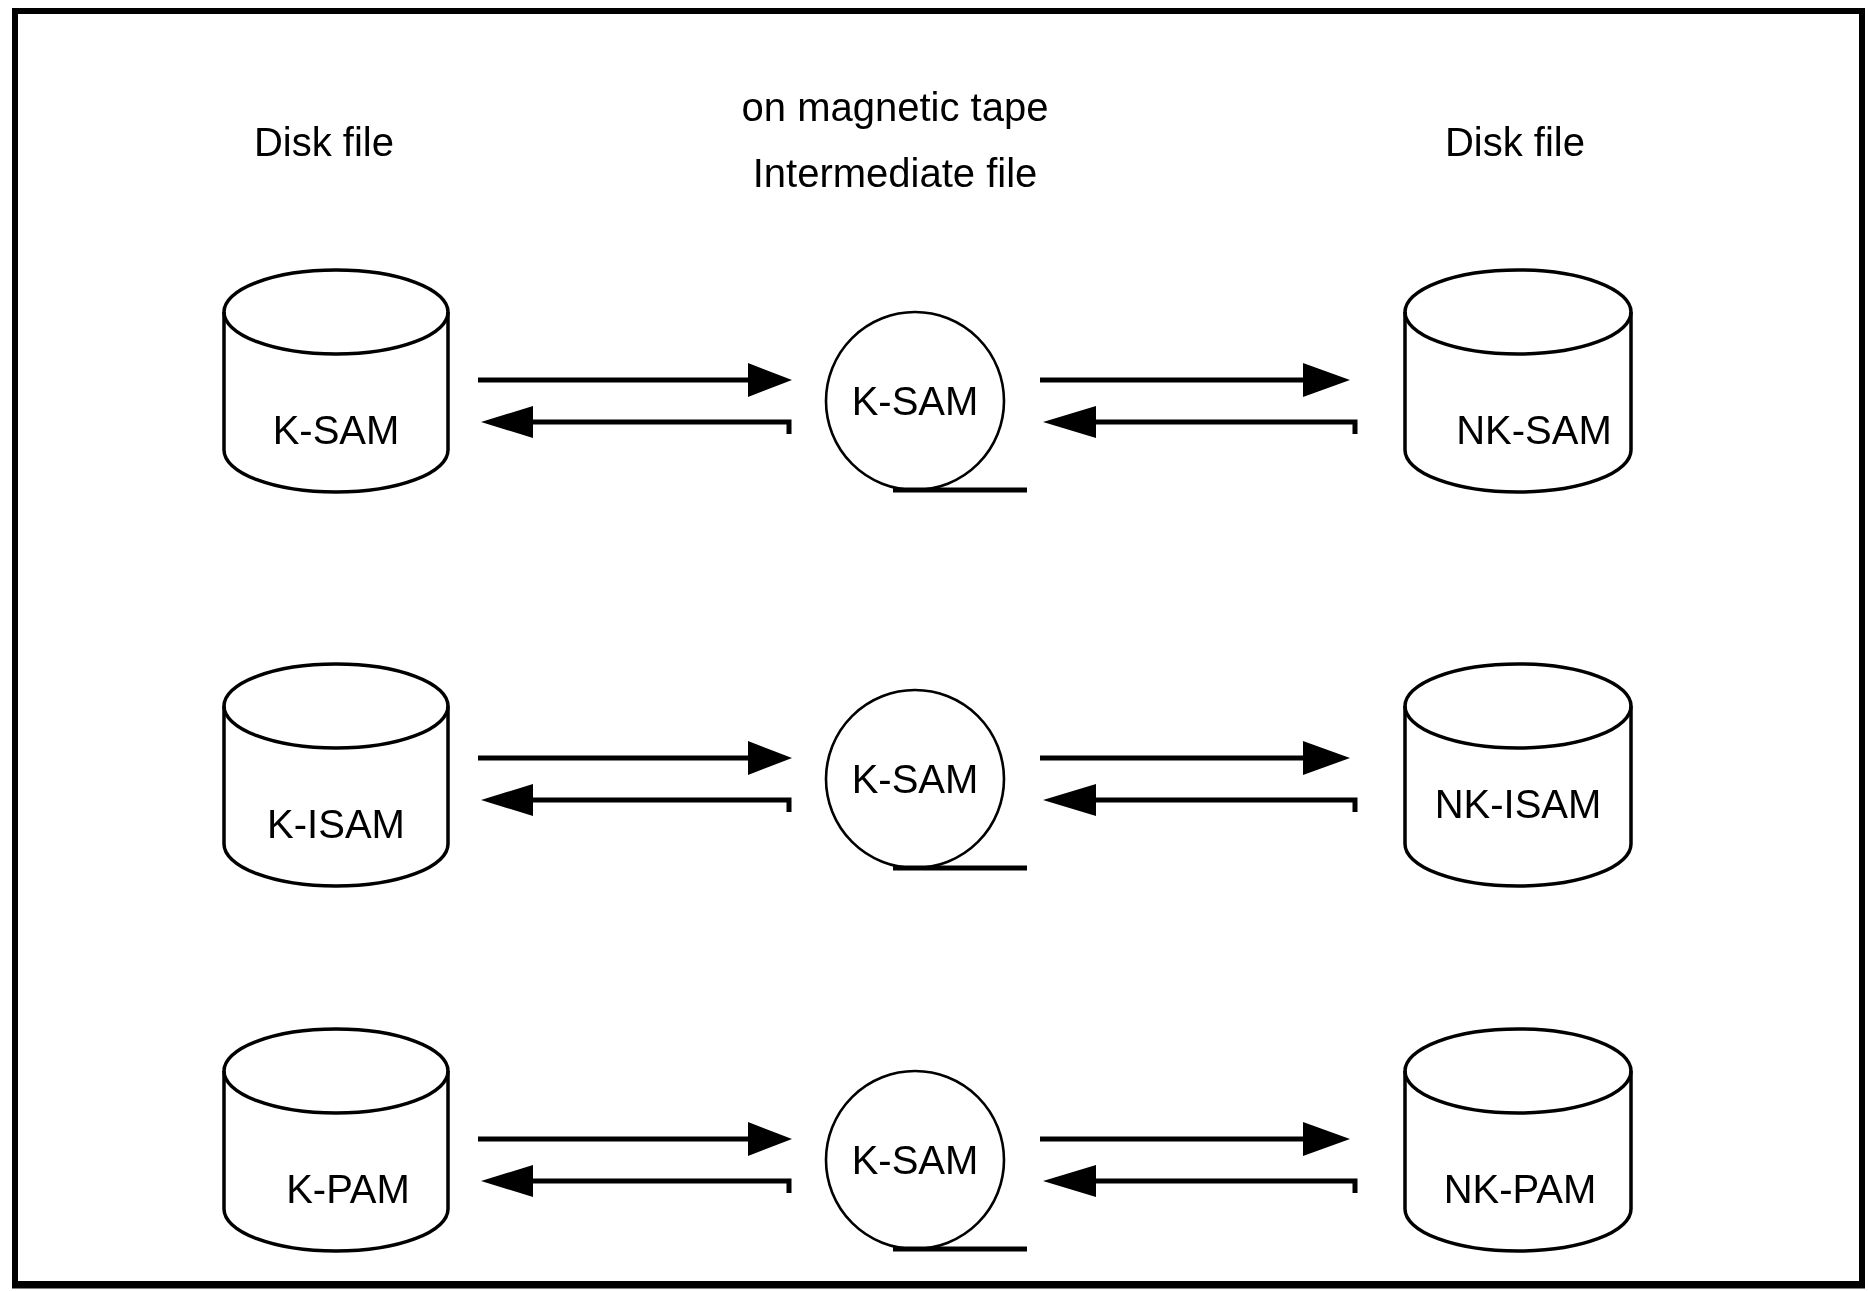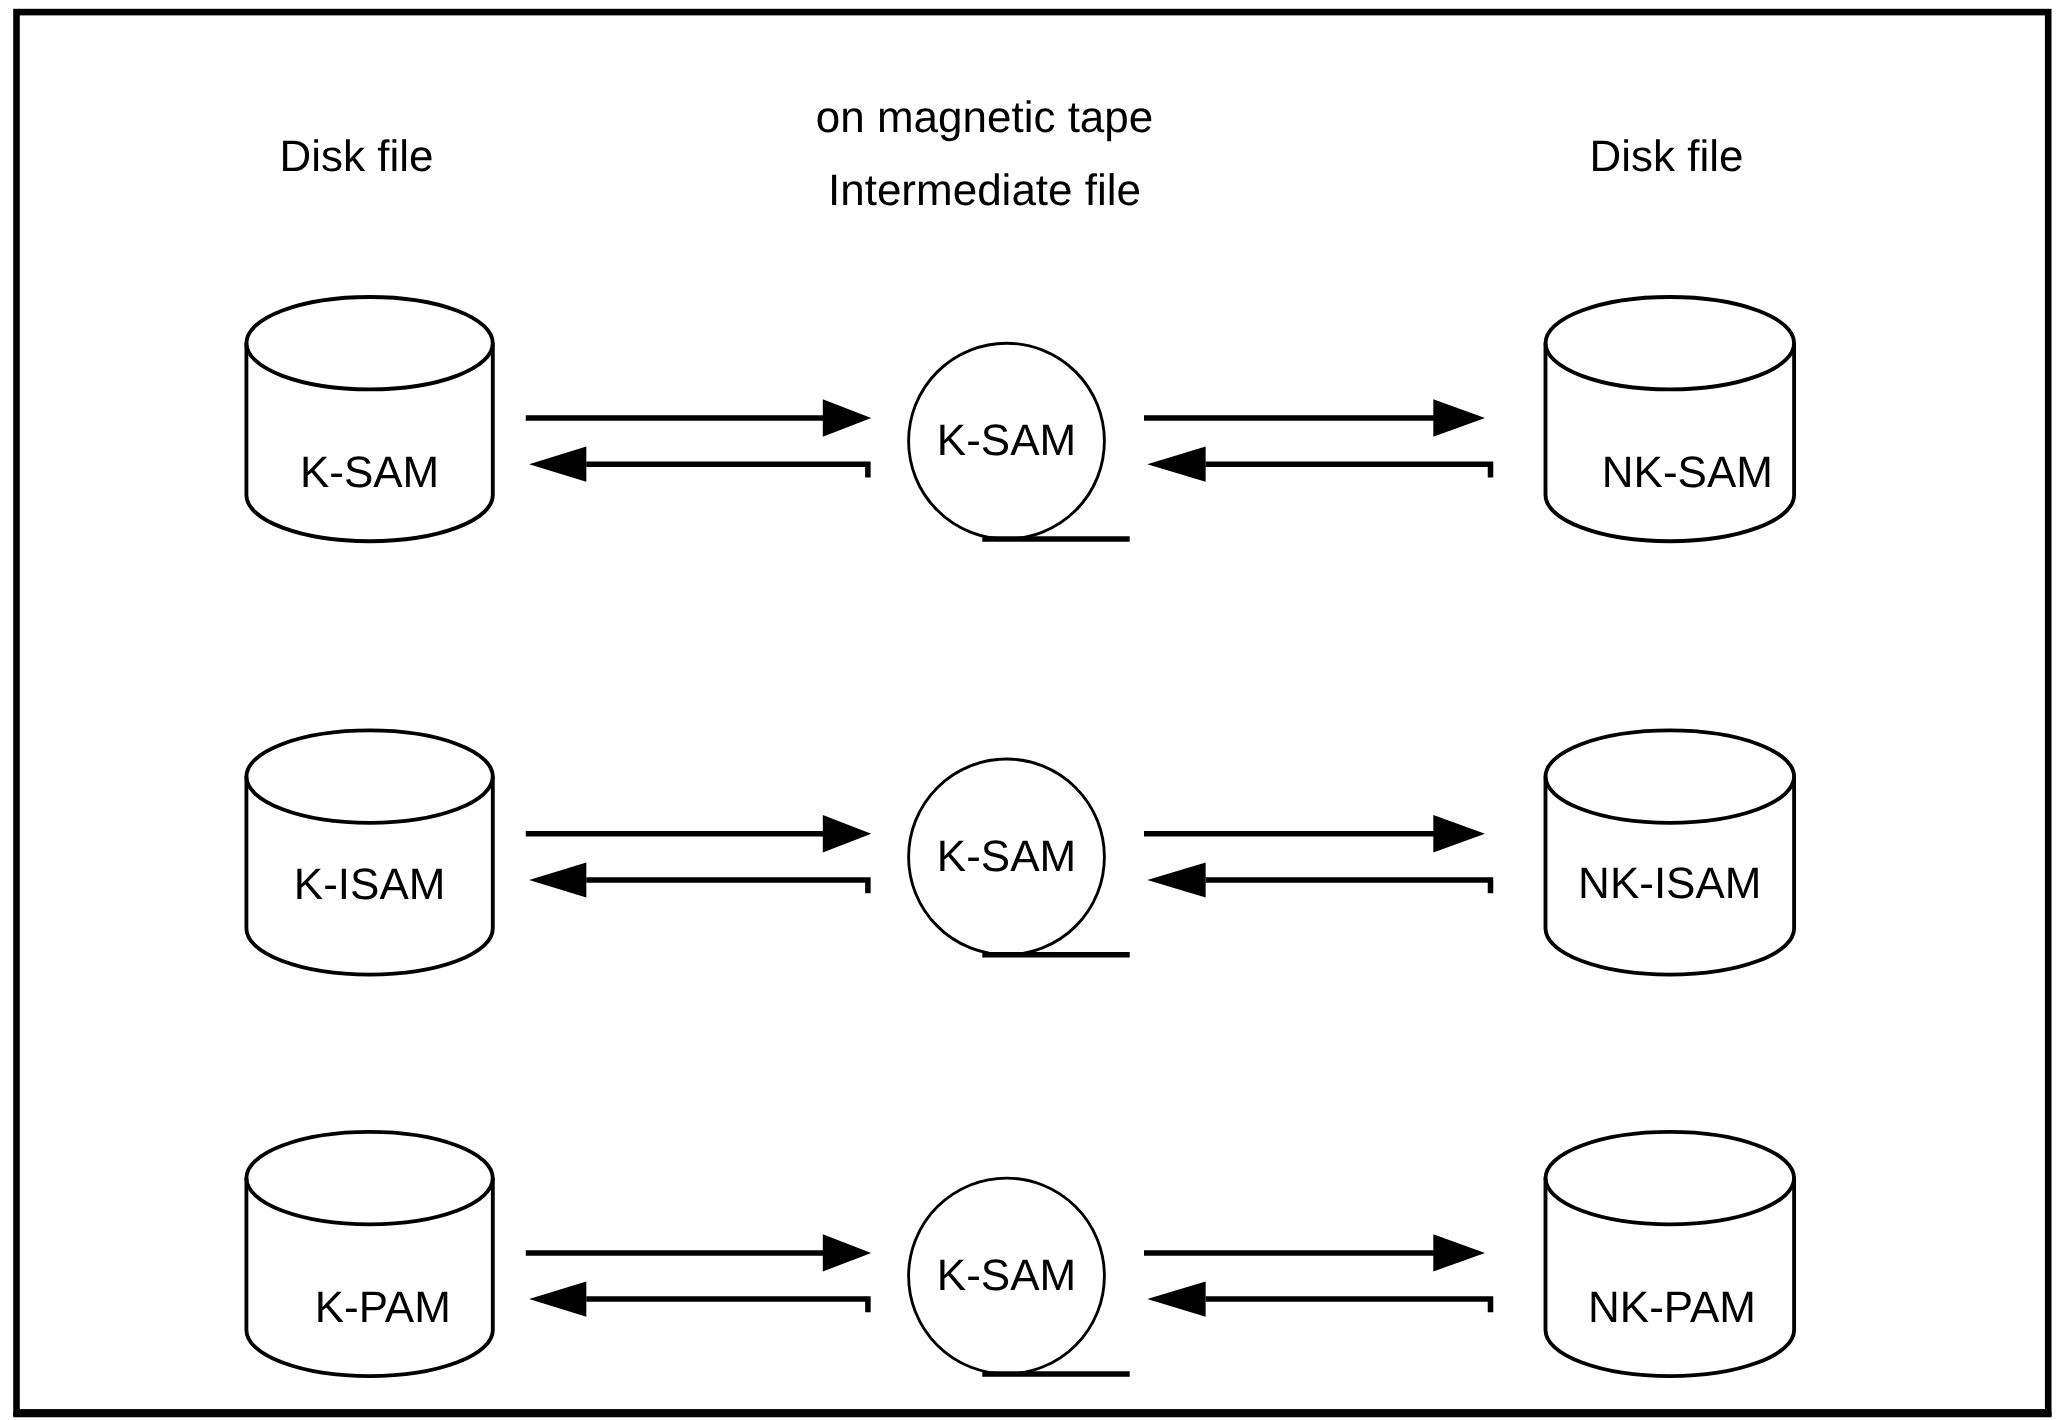--- a/index.html
+++ b/index.html
@@ -145,21 +145,21 @@
     <div>Intermediate file</div>
   </div>
   <div class="hdr" style="left:1515px; top:142px">
     <div>Disk file</div>
   </div>
 
   <div class="lbl" style="left:336px;  top:430px">K-SAM</div>
   <div class="lbl" style="left:915px;  top:401px">K-SAM</div>
   <div class="lbl" style="left:1534px; top:430px">NK-SAM</div>
 
-  <div class="lbl" style="left:336px;  top:805px">K-ISAM</div>
+  <div class="lbl" style="left:336px;  top:824px">K-ISAM</div>
   <div class="lbl" style="left:915px;  top:779px">K-SAM</div>
   <div class="lbl" style="left:1518px; top:804px">NK-ISAM</div>
 
   <div class="lbl" style="left:348px;  top:1189px">K-PAM</div>
   <div class="lbl" style="left:915px;  top:1160px">K-SAM</div>
   <div class="lbl" style="left:1520px; top:1189px">NK-PAM</div>
 
 </div>
 
 </body></html>

